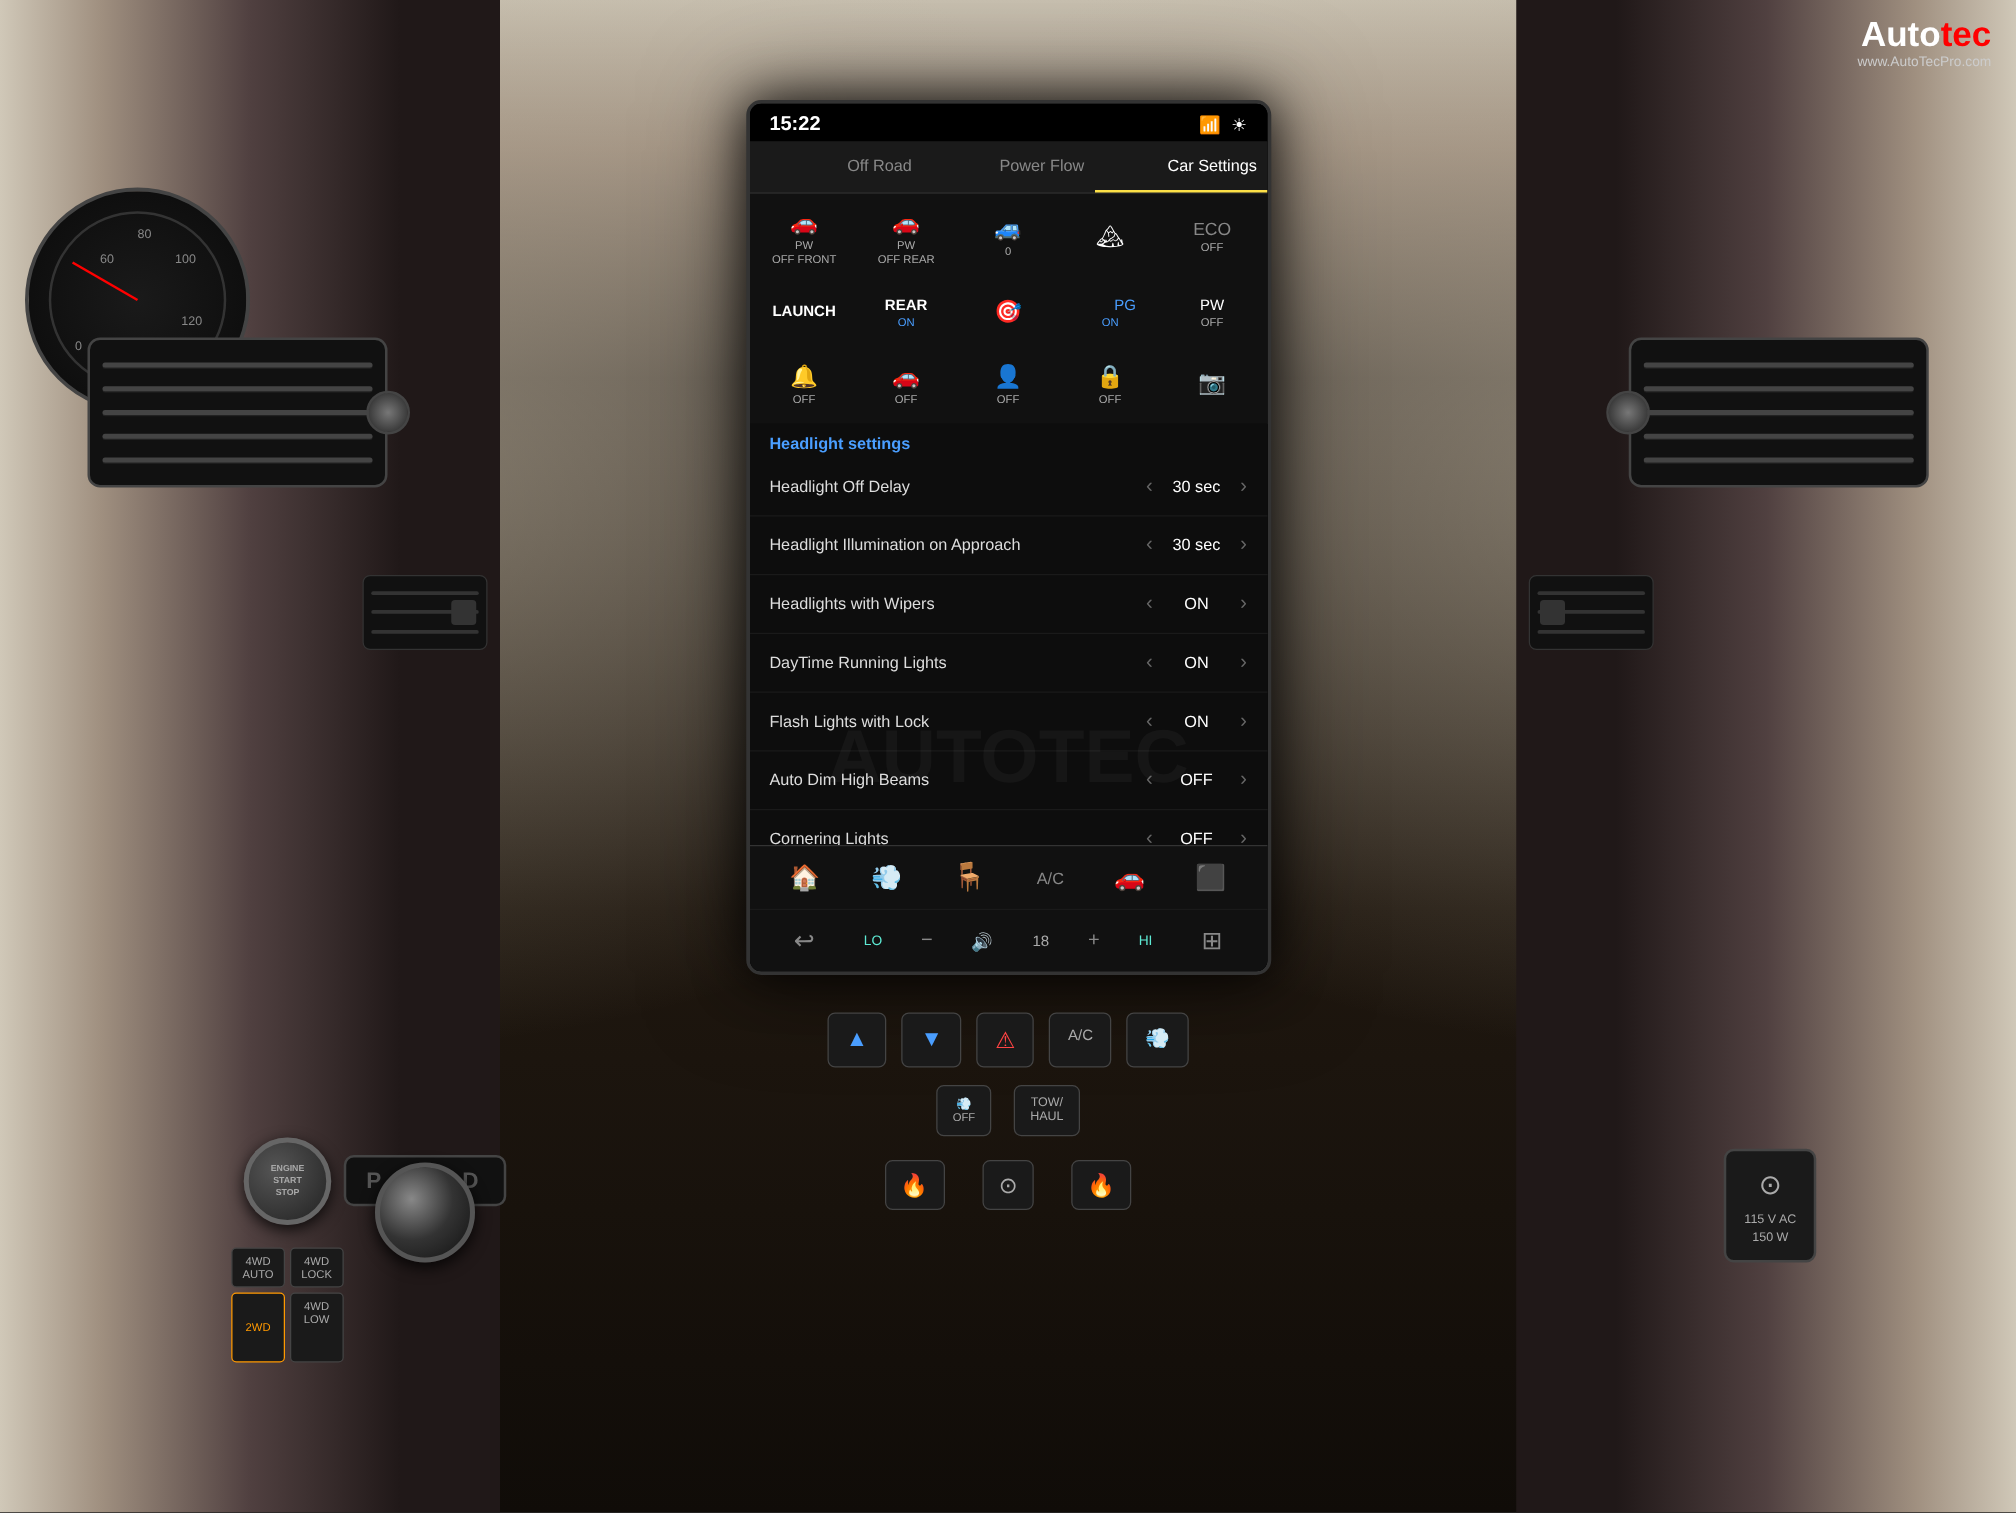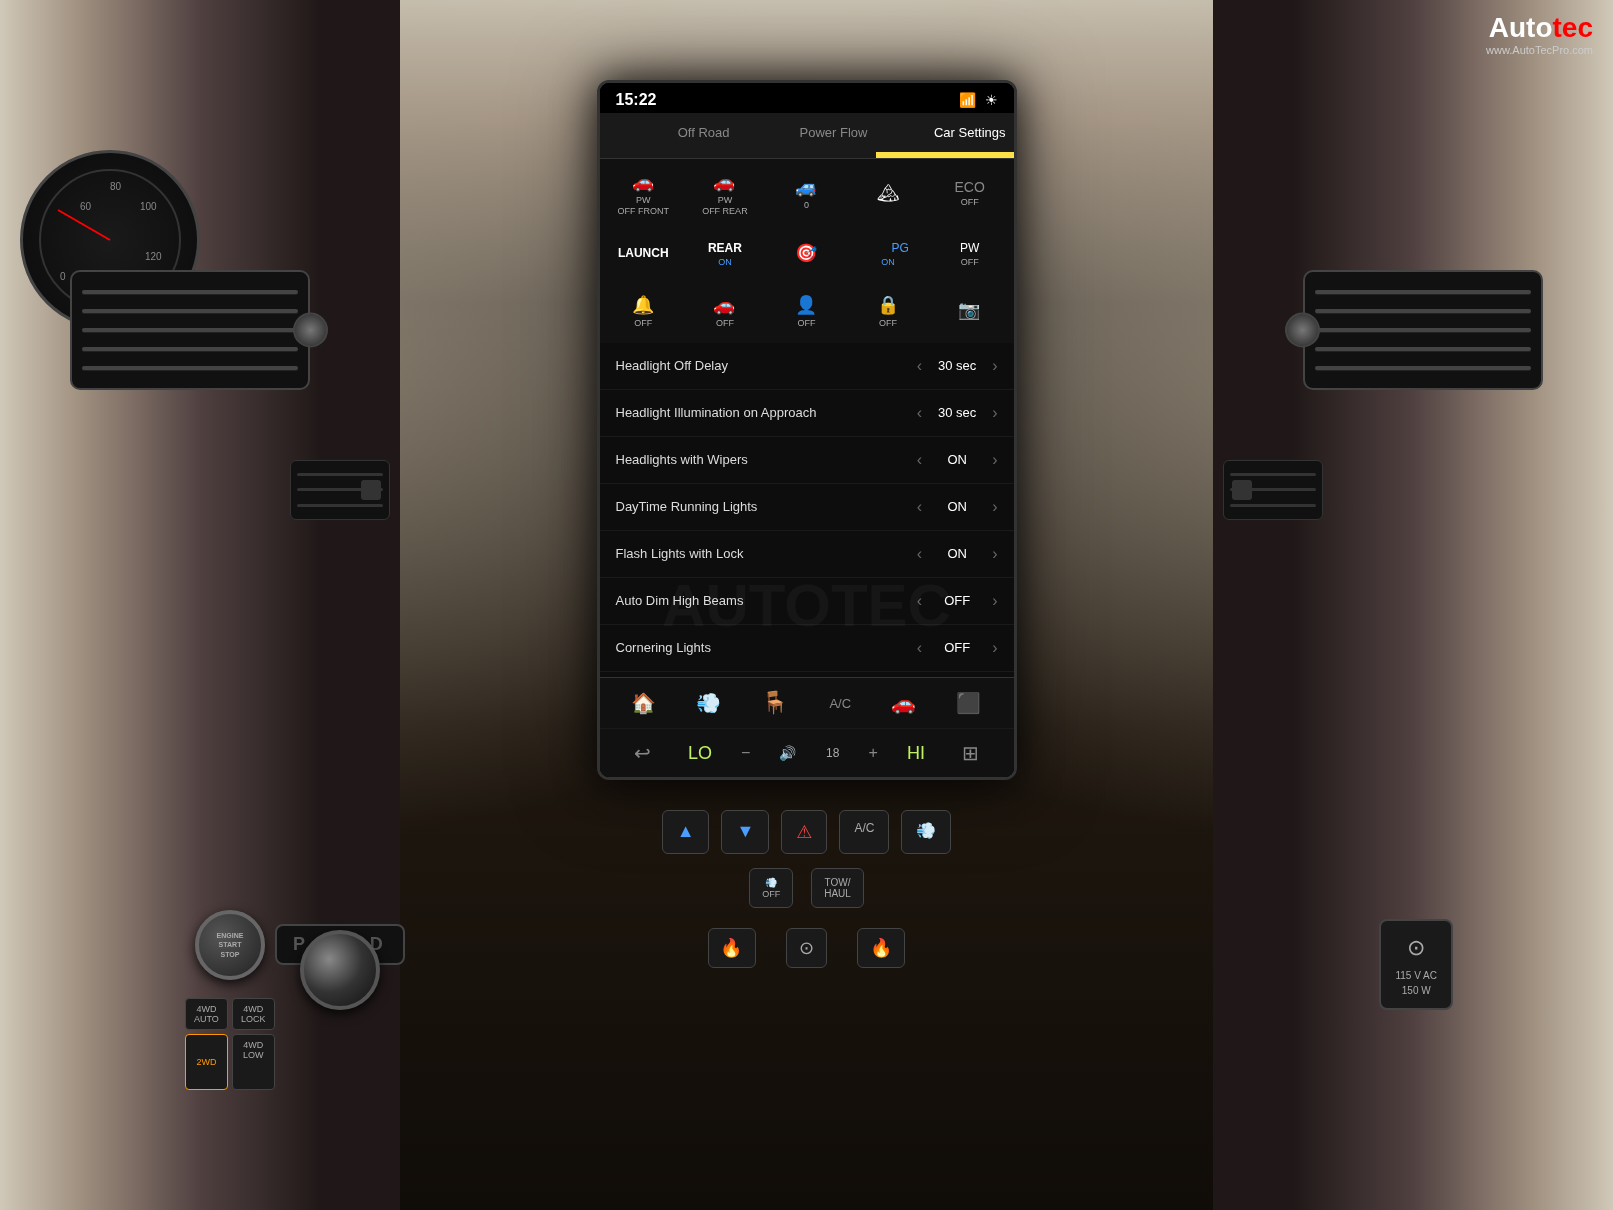--- a/index.html
+++ b/index.html
@@ -102,21 +102,21 @@
       flex: 1;
       text-align: right;
       padding: 12px 8px;
       font-size: 13px;
       color: #888;
       cursor: pointer;
       border-bottom: 2px solid transparent;
     }
     .tab.active {
       color: #fff;
-      border-bottom: 6px solid #fde047;
+      border-bottom: 2px solid #fde047;
     }
 
     
     .quick-controls {
       display: grid;
       grid-template-columns: repeat(5, 1fr);
       background: #111;
       padding: 4px;
       gap: 2px;
     }
@@ -206,22 +206,22 @@
       padding: 4px 8px;
     }
     .nav-icon.active { color: #4a9eff; }
     .bottom-nav-row2 {
       display: flex;
       align-items: center;
       justify-content: space-around;
       padding: 8px 12px;
     }
     .temp-label {
-      font-size: 18px;
-      color: #bef264;
+      font-size: 11px;
+      color: #5eead4;
     }
     .vol-btn {
       font-size: 16px;
       color: #888;
       cursor: pointer;
     }
     .vol-icon {
       font-size: 14px;
       color: #888;
     }
@@ -446,20 +446,21 @@
         <span class="qc-icon">🔒</span>
         <span class="qc-label">OFF</span>
       </div>
       <div class="qc-item">
         <span class="qc-icon">📷</span>
         <span class="qc-label"></span>
       </div>
     </div>
 
     <div class="settings-content">
+      <div class="section-header">Headlight settings</div>
 
       <div class="setting-row">
         <span class="setting-label">Headlight Off Delay</span>
         <div class="setting-control">
           <span class="setting-arrow">‹</span>
           <span class="setting-value">30 sec</span>
           <span class="setting-arrow">›</span>
         </div>
       </div>
 

